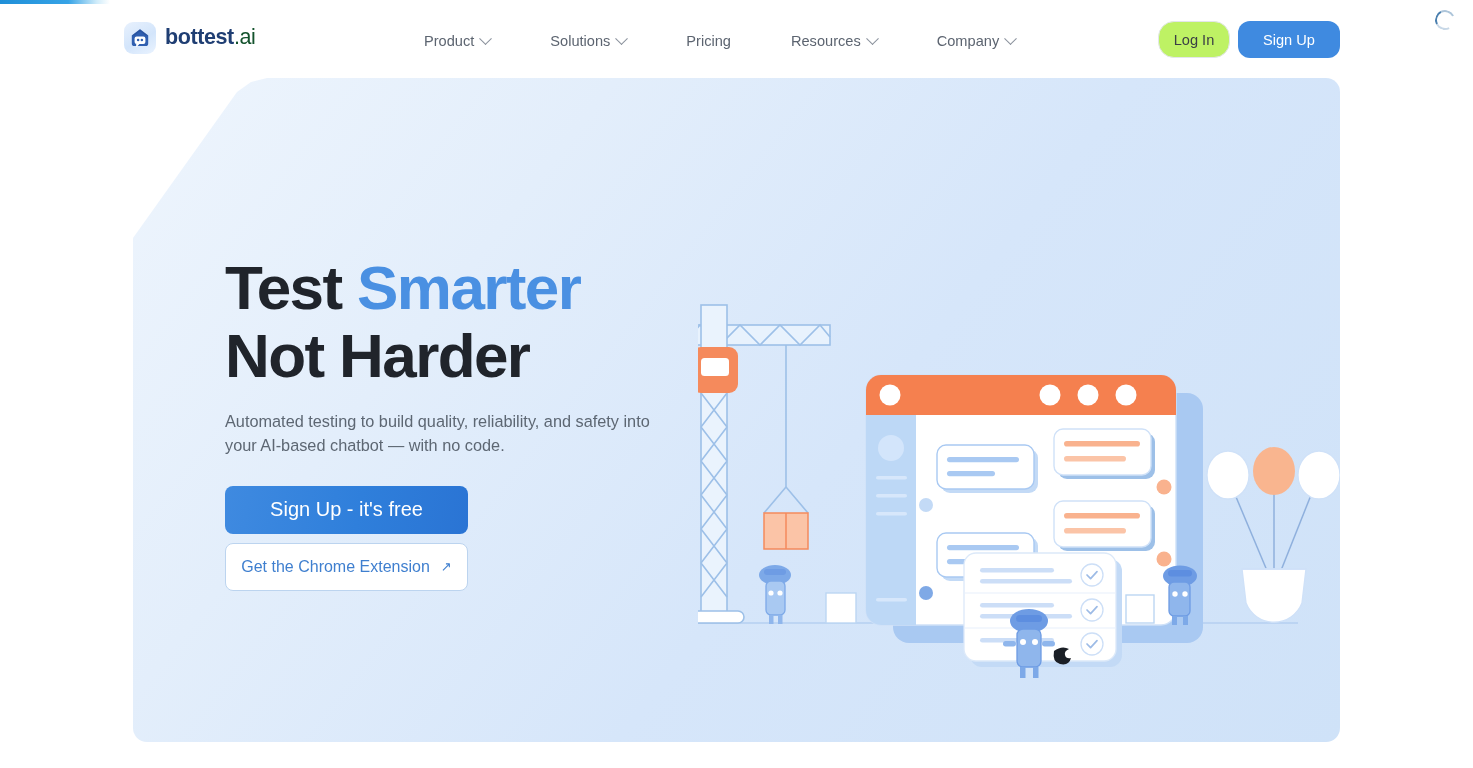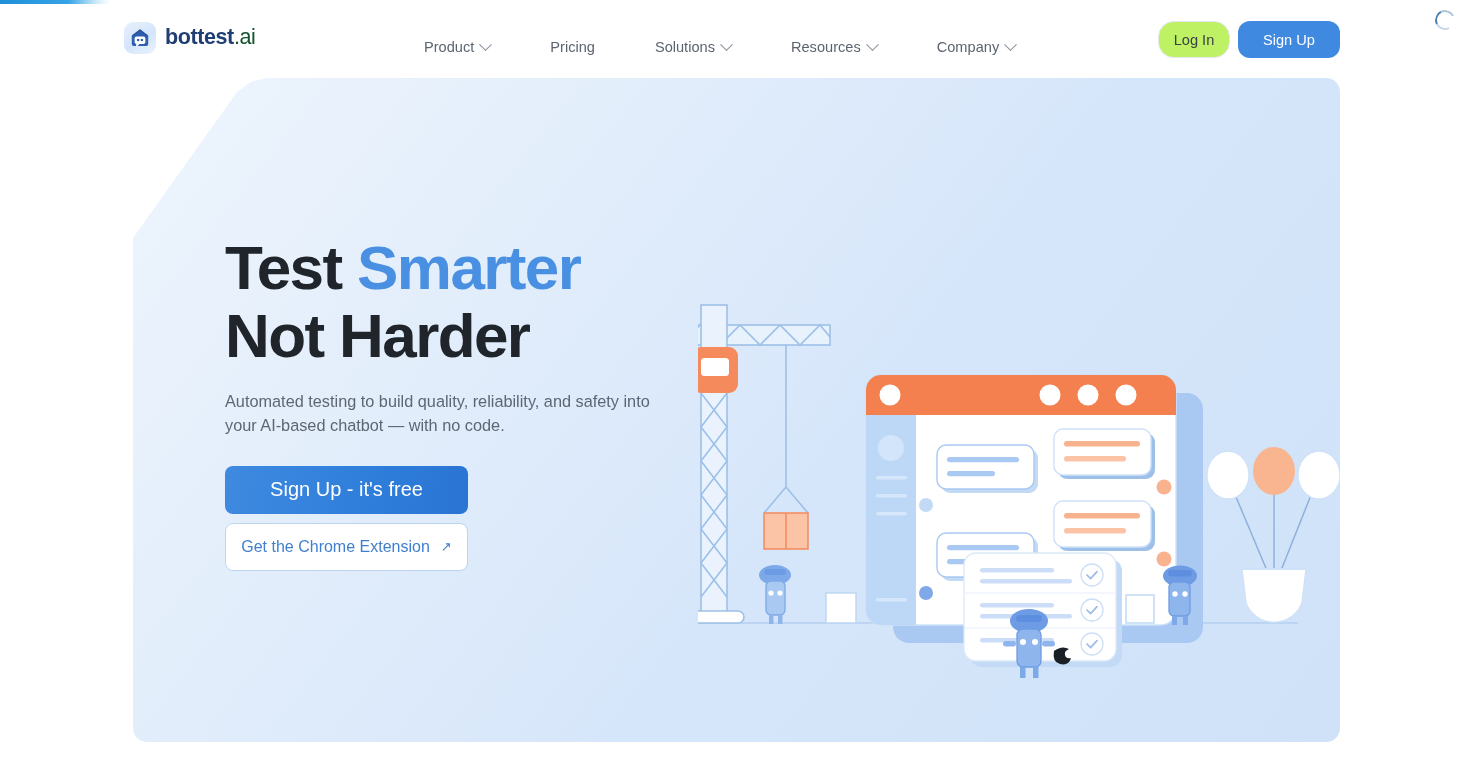--- a/index.html
+++ b/index.html
@@ -66,21 +66,21 @@
   #brand-mark svg { display: block; }
   #brand-text {
     font-size: 21.5px; font-weight: 700; letter-spacing: -0.4px;
     color: #1f3e73; line-height: 1; white-space: nowrap;
   }
   #brand-text .suffix { font-weight: 400; color: #14532d; }
 
   
   nav#main-nav {
     position: absolute;
-    left: 424px; top: 8px; height: 78px;
+    left: 424px; top: 2px; height: 78px;
     display: flex; align-items: center; gap: 0;
   }
   .nav-item {
     display: flex; align-items: center; gap: 7px;
     padding: 0 30px;
     height: 78px;
     font-size: 14.6px; color: #5c6470;
     cursor: pointer; white-space: nowrap;
   }
   .nav-item:first-child { padding-left: 0; }
@@ -130,21 +130,21 @@
     background: linear-gradient(128deg, #eef5fd 0%, #e3eefb 28%, #d6e6fa 58%, #cfe2f8 100%);
     border-radius: 0 14px 14px 14px;
     
     clip-path: polygon(0px 160px, 104px 14px, 118px 4px, 134px 0px, 1207px 0px, 1207px 664px, 0px 664px);
     overflow: hidden;
   }
 
   
   #hero-copy {
     position: absolute;
-    left: 92px; top: 156px;
+    left: 92px; top: 176px;
     width: 470px;
   }
   #hero-title {
     font-size: 62px;
     font-weight: 700;
     line-height: 1.10;
     letter-spacing: -1.6px;
     color: #20242b;
   }
   #hero-title .accent { color: #4a90e2; }
@@ -213,25 +213,25 @@
     </span>
     <span id="brand-text"><span>bottest</span><span class="suffix">.ai</span></span>
   </a>
 
   <nav id="main-nav">
     <div class="nav-item">
       <span class="nav-label">Product</span>
       <span class="chev"></span>
     </div>
     <div class="nav-item">
-      <span class="nav-label">Pricing</span>
-    </div>
-    <div class="nav-item">
       <span class="nav-label">Solutions</span>
       <span class="chev"></span>
+    </div>
+    <div class="nav-item">
+      <span class="nav-label">Pricing</span>
     </div>
     <div class="nav-item">
       <span class="nav-label">Resources</span>
       <span class="chev"></span>
     </div>
     <div class="nav-item">
       <span class="nav-label">Company</span>
       <span class="chev"></span>
     </div>
   </nav>

